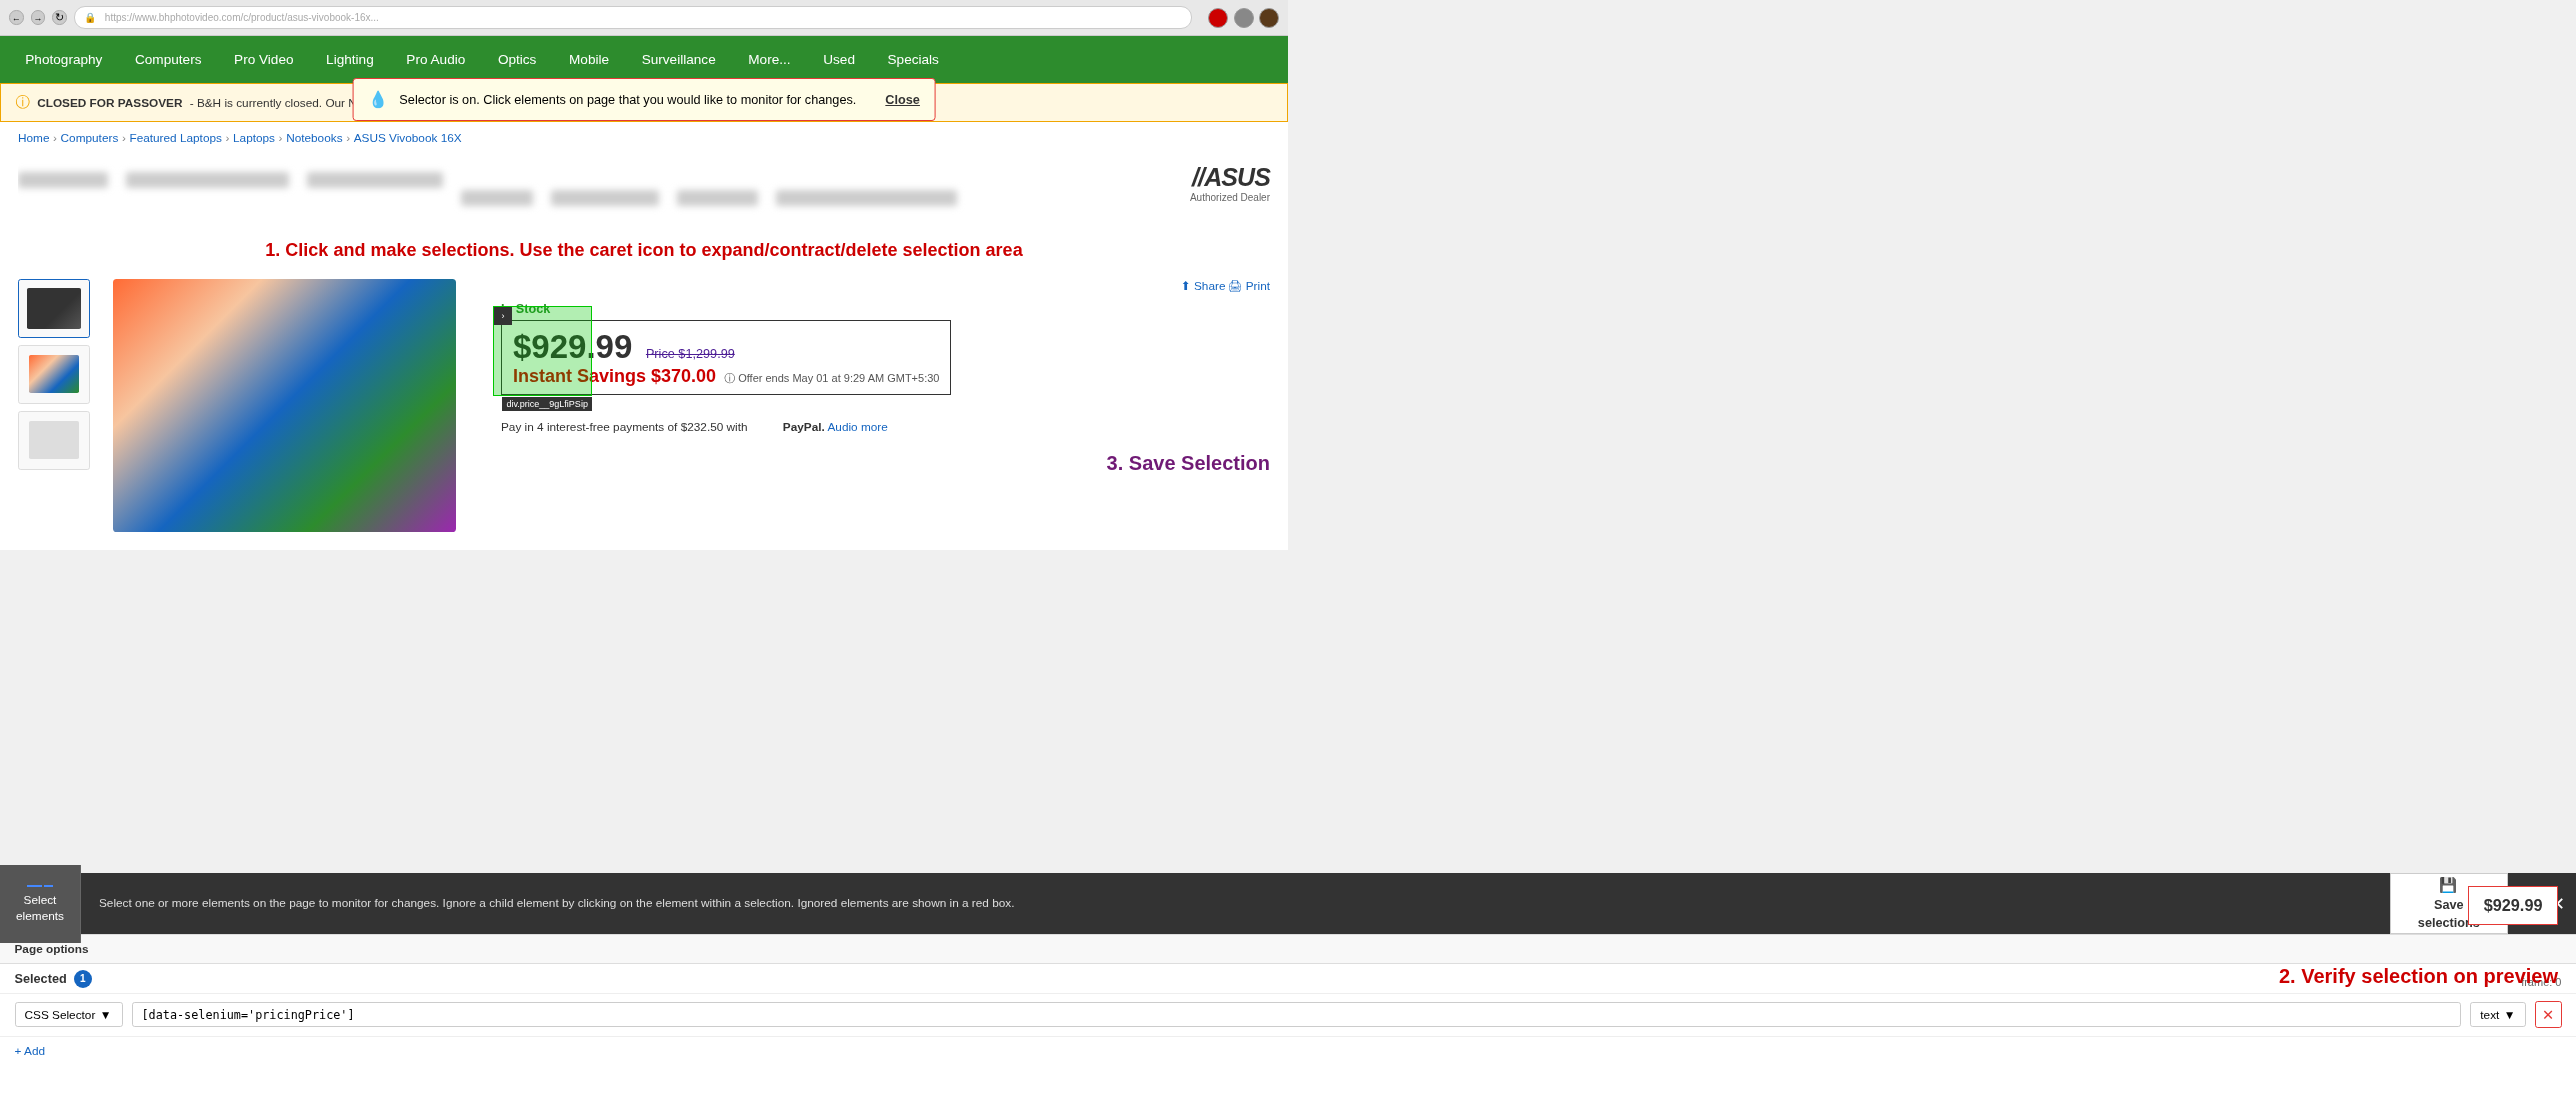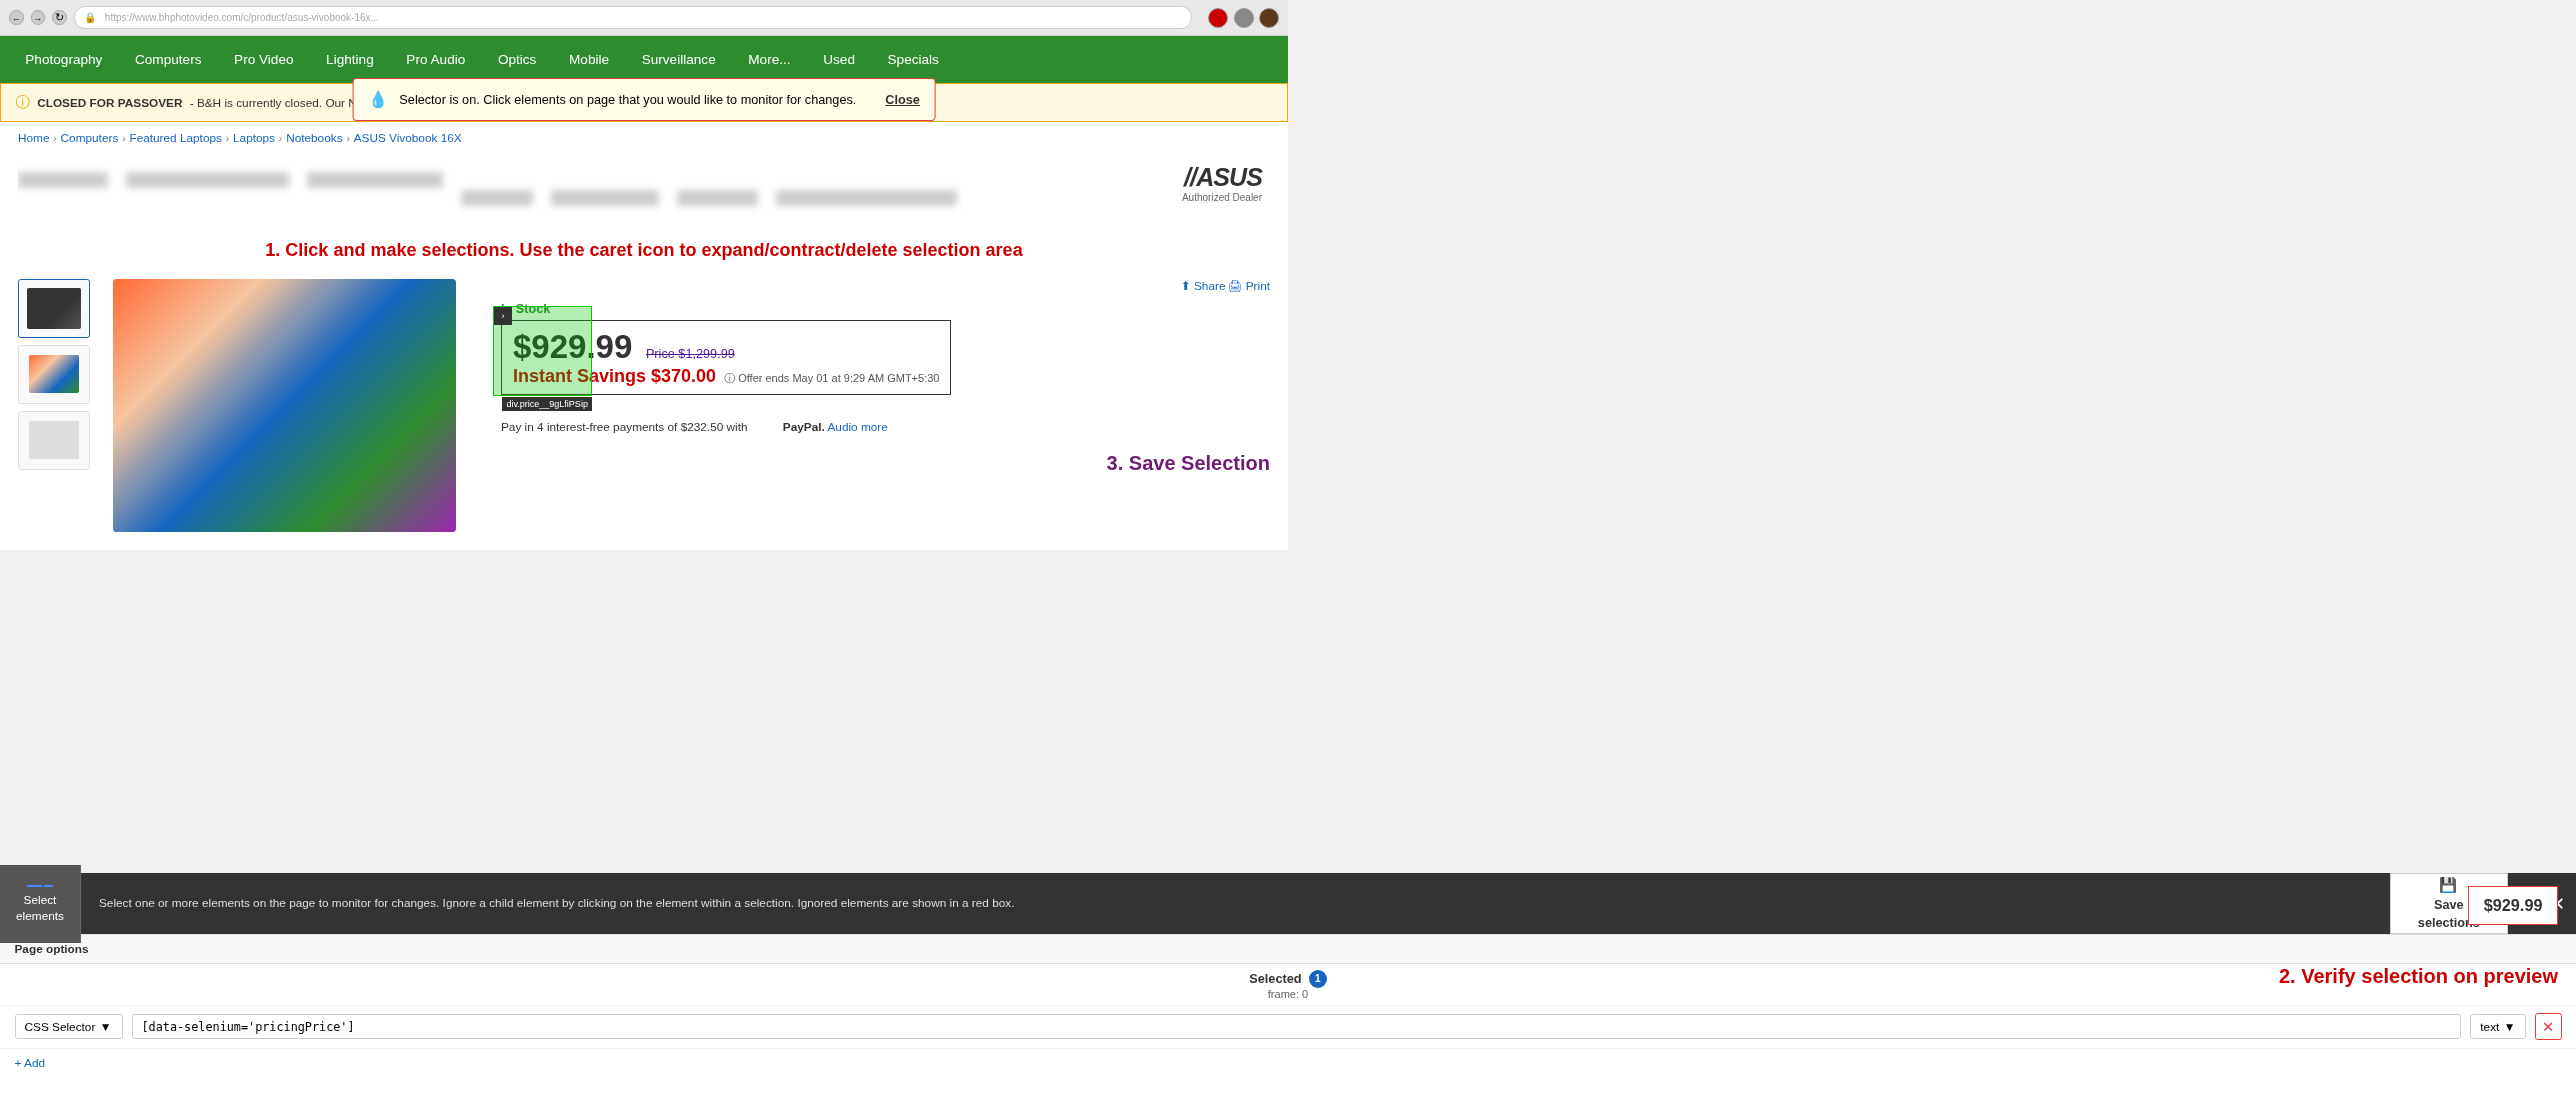--- a/index.html
+++ b/index.html
@@ -117,21 +117,21 @@
     .blur-block {
       background: #ccc;
       border-radius: 2.7px;
       filter: blur(3.6px);
     }
 
     
     .asus-logo-area {
       position: absolute;
       top: 9px;
-      right: 26px;
+      right: 18px;
       text-align: right;
     }
     .asus-logo-text {
       font-size: 25px;
       font-weight: bold;
       color: #333;
       font-style: italic;
       letter-spacing: -0.9px;
     }
     .asus-logo-text::before { content: '/'; color: #333; }
@@ -396,25 +396,24 @@
       border-bottom: 0.9px solid #ddd;
       background: #f8f8f8;
     }
     .page-options-label {
       font-size: 11.8px;
       color: #333;
       font-weight: bold;
     }
     .selected-badge-row {
       display: flex;
-      align-items: center;
+      align-items: flex-end;
       padding: 5.4px 14.5px;
       border-bottom: 0.9px solid #eee;
       justify-content: space-between;
-      flex-direction: column;
     }
     .selected-label {
       font-size: 12.7px;
       color: #333;
       font-weight: bold;
       display: flex;
       align-items: center;
       gap: 7.2px;
     }
     .badge {

